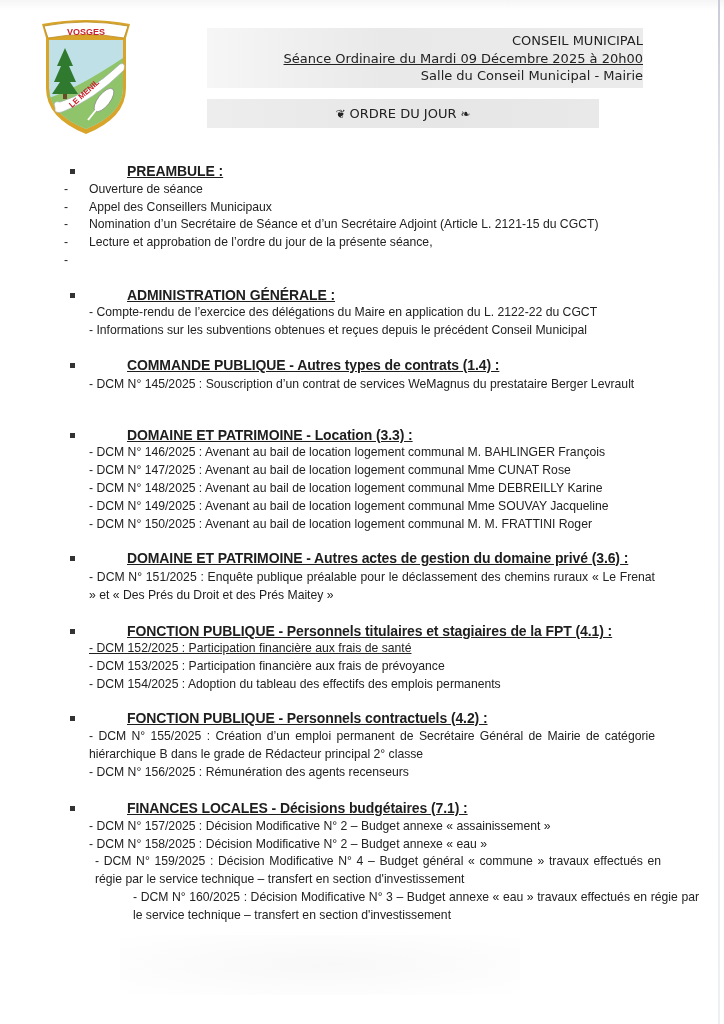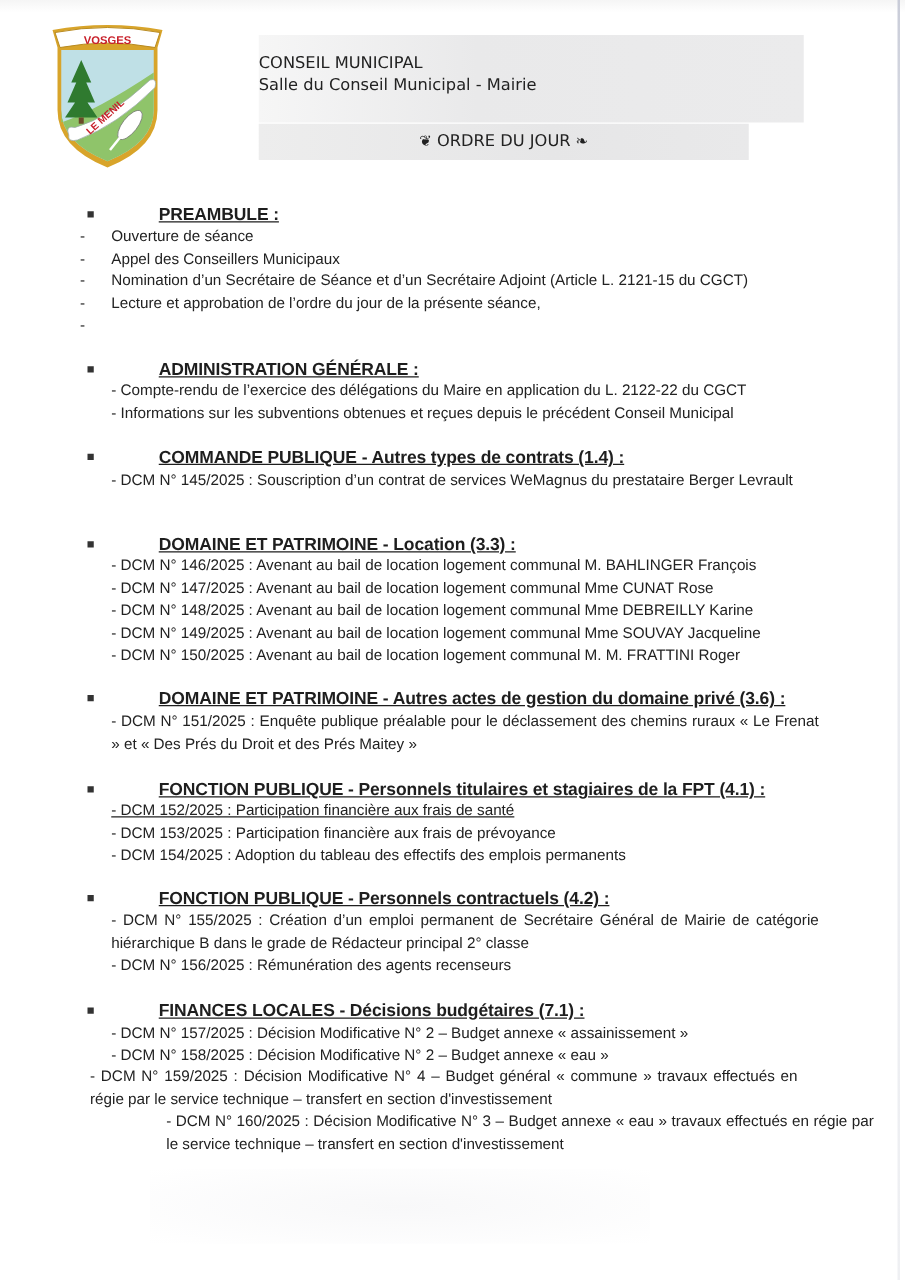--- a/index.html
+++ b/index.html
@@ -12,22 +12,22 @@
     background:linear-gradient(to bottom, rgba(200,200,200,0.18), rgba(255,255,255,0));
   }
   .right-edge {
     position:absolute; right:4px; top:0; width:2px; height:1024px;
     background:linear-gradient(to bottom, #c9ccd8 0%, #e6e8ee 20%, #eff0f3 100%);
   }
   .crest { position:absolute; left:38px; top:18px; width:96px; height:118px; }
   .header-box {
     position:absolute; left:207px; top:28px; width:436px; height:56px;
     background:linear-gradient(to right, #f6f6f6, #e9e9ea 40%, #ebebec 100%);
-    text-align:left; font-family:"DejaVu Sans", sans-serif; font-size:13px; line-height:17.5px; color:#222;
-    padding-top:14px;
+    text-align:right; font-family:"DejaVu Sans", sans-serif; font-size:13px; line-height:17.5px; color:#222;
+    padding-top:4px;
   }
   .header-box .l2 { text-decoration:underline; }
   .odj-box {
     position:absolute; left:207px; top:99px; width:392px; height:29px;
     background:linear-gradient(to right, #ededed, #e6e6e7 60%, #e9e9ea);
     text-align:center; font-family:"DejaVu Sans", sans-serif; font-size:13px; line-height:29px; color:#222;
   }
   .odj-box .orn { font-size:12px; margin:0 4px; }
   .sec-head { position:absolute; left:70px; font-size:14px; font-weight:bold; line-height:17px; white-space:nowrap; }
   .sec-head .bullet { position:absolute; left:0; top:6px; width:5px; height:5px; background:#333; }
@@ -54,20 +54,21 @@
   <polygon points="27,30 19,48 23,48 16,64 22,64 14,76 40,76 32,64 38,64 31,48 35,48" fill="#2f7a2f"></polygon>
   <rect x="25" y="76" width="4" height="5" fill="#6b4a2a"></rect>
   <path d="M17 90 Q14 82 22 84 Q50 76 82 46 Q88 44 86 52 Q56 82 24 94 Q16 96 17 90 Z" fill="#ffffff" stroke="#9aa" stroke-width="0.6"></path>
   <text x="0" y="0" font-family="Liberation Sans, sans-serif" font-weight="bold" font-size="8" fill="#c8202a" transform="translate(34 90) rotate(-42)">LE MENIL</text>
   <ellipse cx="66" cy="82" rx="6" ry="14" fill="#ffffff" stroke="#777" stroke-width="0.6" transform="rotate(38 66 82)"></ellipse>
   <line x1="58" y1="92" x2="50" y2="102" stroke="#ffffff" stroke-width="2"></line>
 </svg>
 
 <div class="header-box">
   <div>CONSEIL MUNICIPAL</div>
+  <div class="l2">Séance Ordinaire du Mardi 09 Décembre 2025 à 20h00</div>
   <div>Salle du Conseil Municipal - Mairie</div>
 </div>
 
 <div class="odj-box">
   <span class="orn">❦</span><span>ORDRE DU JOUR</span><span class="orn">❧</span>
 </div>
 
 <div class="sec-head" style="top:163px;">
   <span class="bullet"></span>
   <span class="title">PREAMBULE :</span>
@@ -121,16 +122,16 @@
 </div>
 <div class="item just" style="left:89px; top:728px;">- DCM N° 155/2025 : Création d’un emploi permanent de Secrétaire Général de Mairie de catégorie hiérarchique B dans le grade de Rédacteur principal 2° classe</div>
 <div class="item" style="left:89px; top:764px;">- DCM N° 156/2025 : Rémunération des agents recenseurs</div>
 
 <div class="sec-head" style="top:800px;">
   <span class="bullet"></span>
   <span class="title">FINANCES LOCALES - Décisions budgétaires (7.1) :</span>
 </div>
 <div class="item" style="left:89px; top:818px;">- DCM N° 157/2025 : Décision Modificative N° 2 – Budget annexe « assainissement »</div>
 <div class="item" style="left:89px; top:836px;">- DCM N° 158/2025 : Décision Modificative N° 2 – Budget annexe « eau »</div>
-<div class="item just" style="left:72px; top:853px;">- DCM N° 159/2025 : Décision Modificative N° 4 – Budget général « commune » travaux effectués en régie par le service technique – transfert en section d'investissement</div>
+<div class="item just" style="left:95px; top:853px;">- DCM N° 159/2025 : Décision Modificative N° 4 – Budget général « commune » travaux effectués en régie par le service technique – transfert en section d'investissement</div>
 <div class="item just" style="left:89px; top:889px;margin-left:44px;">- DCM N° 160/2025 : Décision Modificative N° 3 – Budget annexe « eau » travaux effectués en régie par le service technique – transfert en section d'investissement</div>
 
 <div class="faint-area"></div>
 
 </body></html>

